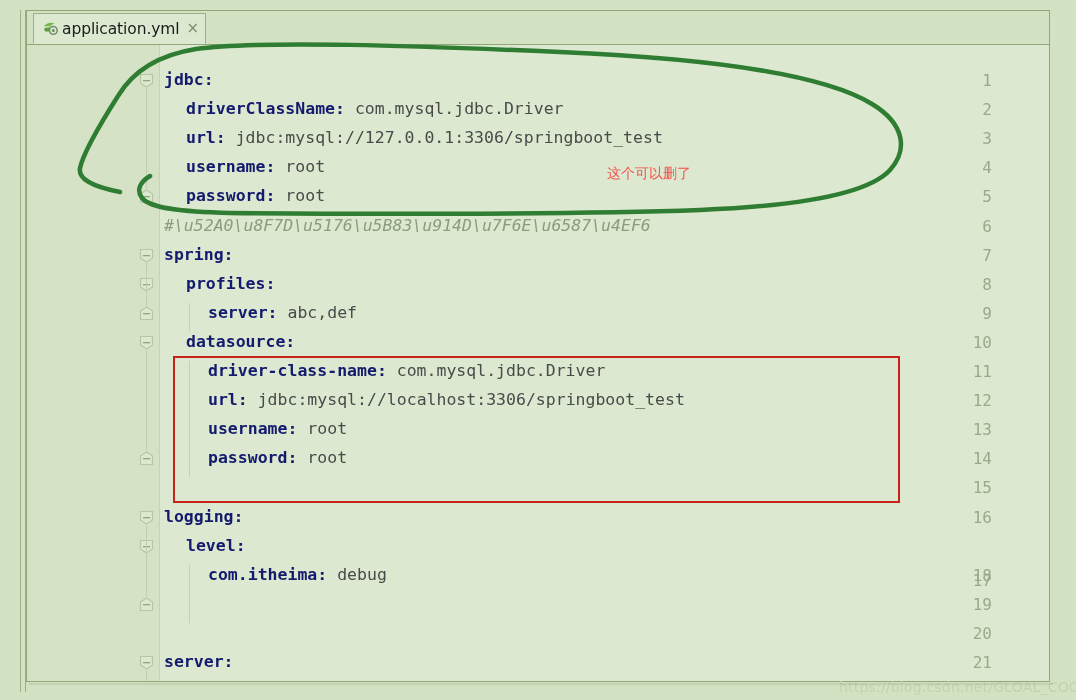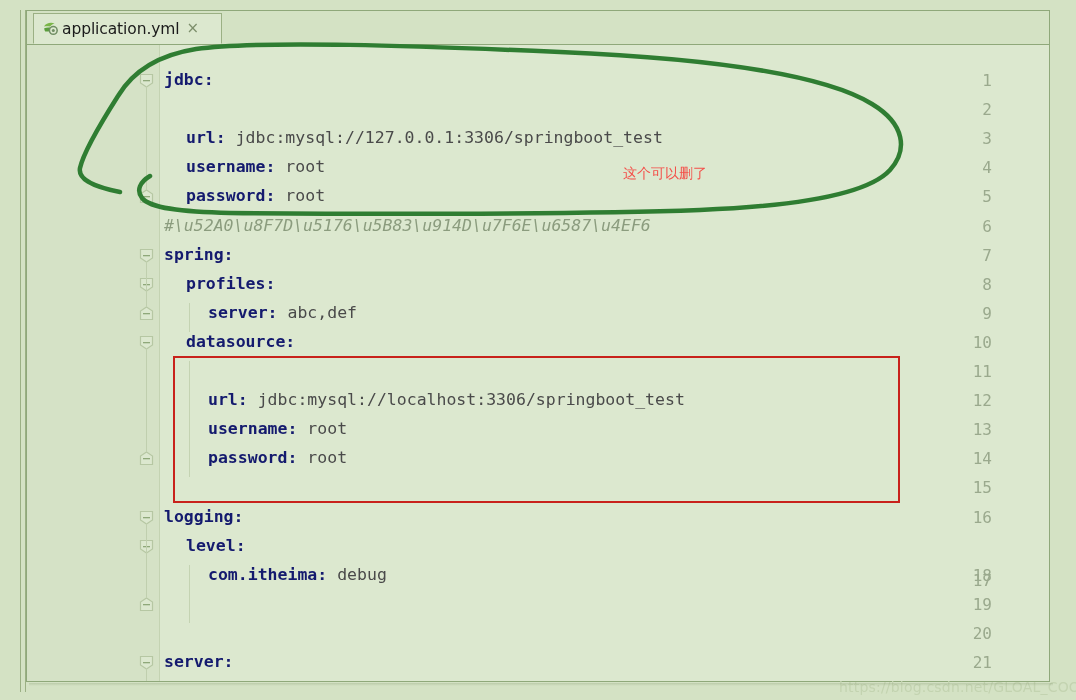--- a/index.html
+++ b/index.html
@@ -68,21 +68,21 @@
   #tab-active {
     position: absolute;
     left: 6px; top: 2px;
     height: 31px;
     background: #dce8cf;
     border: 1px solid #9bb084;
     border-bottom: 1px solid #dce8cf;
     box-sizing: border-box;
     display: flex;
     align-items: center;
-    padding: 0 22px 0 8px;
+    padding: 0 6px 0 8px;
     white-space: nowrap;
   }
   .tab-icon {
     width: 17px; height: 17px;
     position: relative;
     margin-right: 3px;
     flex: 0 0 auto;
   }
   .tab-label {
     font-family: "DejaVu Sans", sans-serif;
@@ -182,21 +182,20 @@
     box-sizing: border-box;
     pointer-events: none;
   }
   #red-note {
     position: absolute;
     left: 607px; top: 165px;
     font-family: "DejaVu Sans", sans-serif;
     font-size: 14px;
     color: #f4504a;
     white-space: nowrap;
-    margin-left: 16px;
   }
   #green-oval {
     position: absolute;
     left: 0; top: 0;
     width: 1076px; height: 700px;
     pointer-events: none;
   }
 
   
   #watermark {
@@ -336,28 +335,30 @@
           <div class="foldline" style="top: 244.7px; height: 17.1px;"></div>
           <div class="foldline" style="top: 302.9px; height: 104.4px;"></div>
           <div class="foldline" style="top: 477.5px; height: 75.3px;"></div>
           <div class="foldline" style="top: 506.6px; height: 46.2px;"></div>
           <div class="foldline" style="top: 623px; height: 17.1px;"></div>
         </div>
 
       <div id="code">
 
       <div class="code-line" style="top: 25px; left: 4px;"><span class="k">jdbc:</span></div>
+          <div class="code-line" style="top: 54.1px; left: 26px;"><span class="k">driverClassName:</span><span class="v"> com.mysql.jdbc.Driver</span></div>
           <div class="code-line" style="top: 83.2px; left: 26px;"><span class="k">url:</span><span class="v"> jdbc:mysql://127.0.0.1:3306/springboot_test</span></div>
           <div class="code-line" style="top: 112.3px; left: 26px;"><span class="k">username:</span><span class="v"> root</span></div>
           <div class="code-line" style="top: 141.4px; left: 26px;"><span class="k">password:</span><span class="v"> root</span></div>
           <div class="code-line" style="top: 170.5px; left: 4px;"><span class="cm">#\u52A0\u8F7D\u5176\u5B83\u914D\u7F6E\u6587\u4EF6</span></div>
           <div class="code-line" style="top: 199.6px; left: 4px;"><span class="k">spring:</span></div>
           <div class="code-line" style="top: 228.7px; left: 26px;"><span class="k">profiles:</span></div>
           <div class="code-line" style="top: 257.8px; left: 48px;"><span class="k">server:</span><span class="v"> abc,def</span></div>
           <div class="code-line" style="top: 286.9px; left: 26px;"><span class="k">datasource:</span></div>
+          <div class="code-line" style="top: 316px; left: 48px;"><span class="k">driver-class-name:</span><span class="v"> com.mysql.jdbc.Driver</span></div>
           <div class="code-line" style="top: 345.1px; left: 48px;"><span class="k">url:</span><span class="v"> jdbc:mysql://localhost:3306/springboot_test</span></div>
           <div class="code-line" style="top: 374.2px; left: 48px;"><span class="k">username:</span><span class="v"> root</span></div>
           <div class="code-line" style="top: 403.3px; left: 48px;"><span class="k">password:</span><span class="v"> root</span></div>
           <div class="code-line" style="top: 432.4px; left: 4px;"></div>
           <div class="code-line" style="top: 461.5px; left: 4px;"><span class="k">logging:</span></div>
           <div class="code-line" style="top: 490.6px; left: 26px;"><span class="k">level:</span></div>
           <div class="code-line" style="top: 519.7px; left: 48px;"><span class="k">com.itheima:</span><span class="v"> debug</span></div>
           <div class="code-line" style="top: 607px; left: 4px;"><span class="k">server:</span></div>
           <div class="indent-guide" style="left: 29px; top: 257.8px; height: 29.1px;"></div>
           <div class="indent-guide" style="left: 29px; top: 316px; height: 116.4px;"></div>

